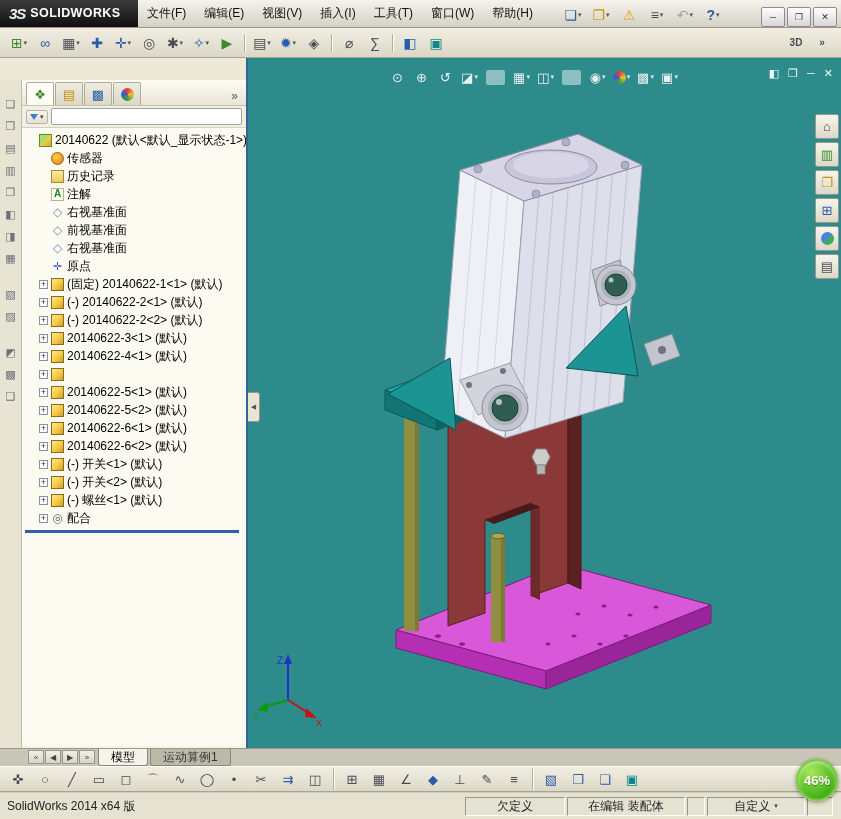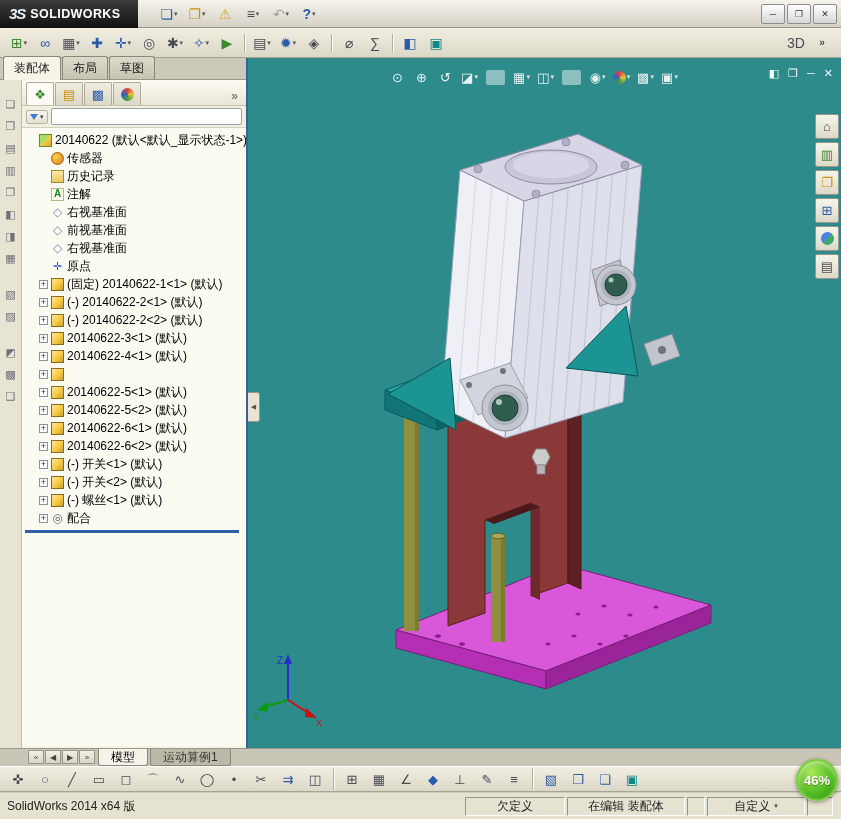--- a/index.html
+++ b/index.html
@@ -2,21 +2,21 @@
 <html><head>
 <meta charset="utf-8">
 <style>
   html,body{margin:0;padding:0}
   body{width:841px;height:819px;overflow:hidden;font-family:"Liberation Sans","DejaVu Sans",sans-serif;font-size:12px;background:#ece9d8;-webkit-font-smoothing:antialiased}
   #app{position:relative;width:841px;height:819px;background:#ece9d8}
   .g:empty,.caret:empty{display:none}
   .exp:empty{visibility:hidden}
 
   
-  #titlebar{position:absolute;top:0;left:0;width:841px;height:28px;background:linear-gradient(#f5f3ec,#d5d1c5);border-bottom:1px solid #9b968a;display:flex;align-items:center;box-sizing:border-box}
+  #titlebar{position:absolute;top:0;left:0;width:841px;height:28px;background:linear-gradient(#f5f3ec,#d5d1c5);border-bottom:1px solid #9b968a;display:flex;align-items:flex-end;box-sizing:border-box}
   #logo{width:138px;height:28px;background:linear-gradient(#3d3d3d,#101010);color:#fff;display:flex;align-items:center;gap:5px;padding-left:9px;box-sizing:border-box;flex:none}
   #logo .ds{font-style:italic;font-weight:bold;font-size:15px;letter-spacing:-1px;color:#e8eef6}
   #logo .lw{font-weight:bold;font-size:12.5px;letter-spacing:.4px}
   #menubar{display:flex;align-items:center;height:100%}
   .menu-item{padding:0 9px;height:100%;display:flex;align-items:center;color:#111;cursor:default}
   #quickbar{display:flex;align-items:center;margin-left:18px;gap:2px}
   #wincontrols{margin-left:auto;margin-right:4px;display:flex;gap:2px}
   .winbtn{width:22px;height:18px;border:1px solid #8d8d8d;background:linear-gradient(#fefefe,#d7d7d7);display:flex;align-items:center;justify-content:center;border-radius:2px}
   .winbtn .g{font-size:9px;color:#333}
 
@@ -118,20 +118,29 @@
 </head>
 <body>
 
 <div id="app">
 
   <div id="titlebar">
     <div id="logo">
       <span class="ds">3S</span>
       <span class="lw">SOLIDWORKS</span>
     </div>
+    <nav id="menubar">
+      <span class="menu-item">文件(F)</span>
+        <span class="menu-item">编辑(E)</span>
+        <span class="menu-item">视图(V)</span>
+        <span class="menu-item">插入(I)</span>
+        <span class="menu-item">工具(T)</span>
+        <span class="menu-item">窗口(W)</span>
+        <span class="menu-item">帮助(H)</span>
+    </nav>
     <div id="quickbar">
       <span class="tbi">
           <span class="g c-blue">❏</span>
           <span class="caret">▾</span>
         </span>
         <span class="tbi">
           <span class="g c-gold">❐</span>
           <span class="caret">▾</span>
         </span>
         <span class="tbi">
@@ -236,40 +245,29 @@
       <span class="tbi">
         <span class="g c-blue">◧</span>
 
       </span>
       <span class="tbi">
         <span class="g c-teal">▣</span>
 
       </span>
     <div class="spacer"></div>
     <span class="tbi">
-        <span class="g c-dark" style="font-size:14px;font-weight:normal">3D</span>
+        <span class="g c-dark" style="font-size:10px;font-weight:bold">3D</span>
 
       </span>
       <span class="tbi">
         <span class="g c-dark" style="font-size:10px;font-weight:bold">»</span>
 
       </span>
   </div>
 
-  <div id="cmdtabs">
-    <span class="ptab active">
-        <span>装配体</span>
-      </span>
-      <span class="ptab">
-        <span>布局</span>
-      </span>
-      <span class="ptab">
-        <span>草图</span>
-      </span>
-  </div>
 
   <div id="sidestrip">
     <span class="sbi">
         <span class="g">❏</span>
       </span>
       <span class="sbi">
         <span class="g">❒</span>
       </span>
       <span class="sbi">
         <span class="g">▤</span>

